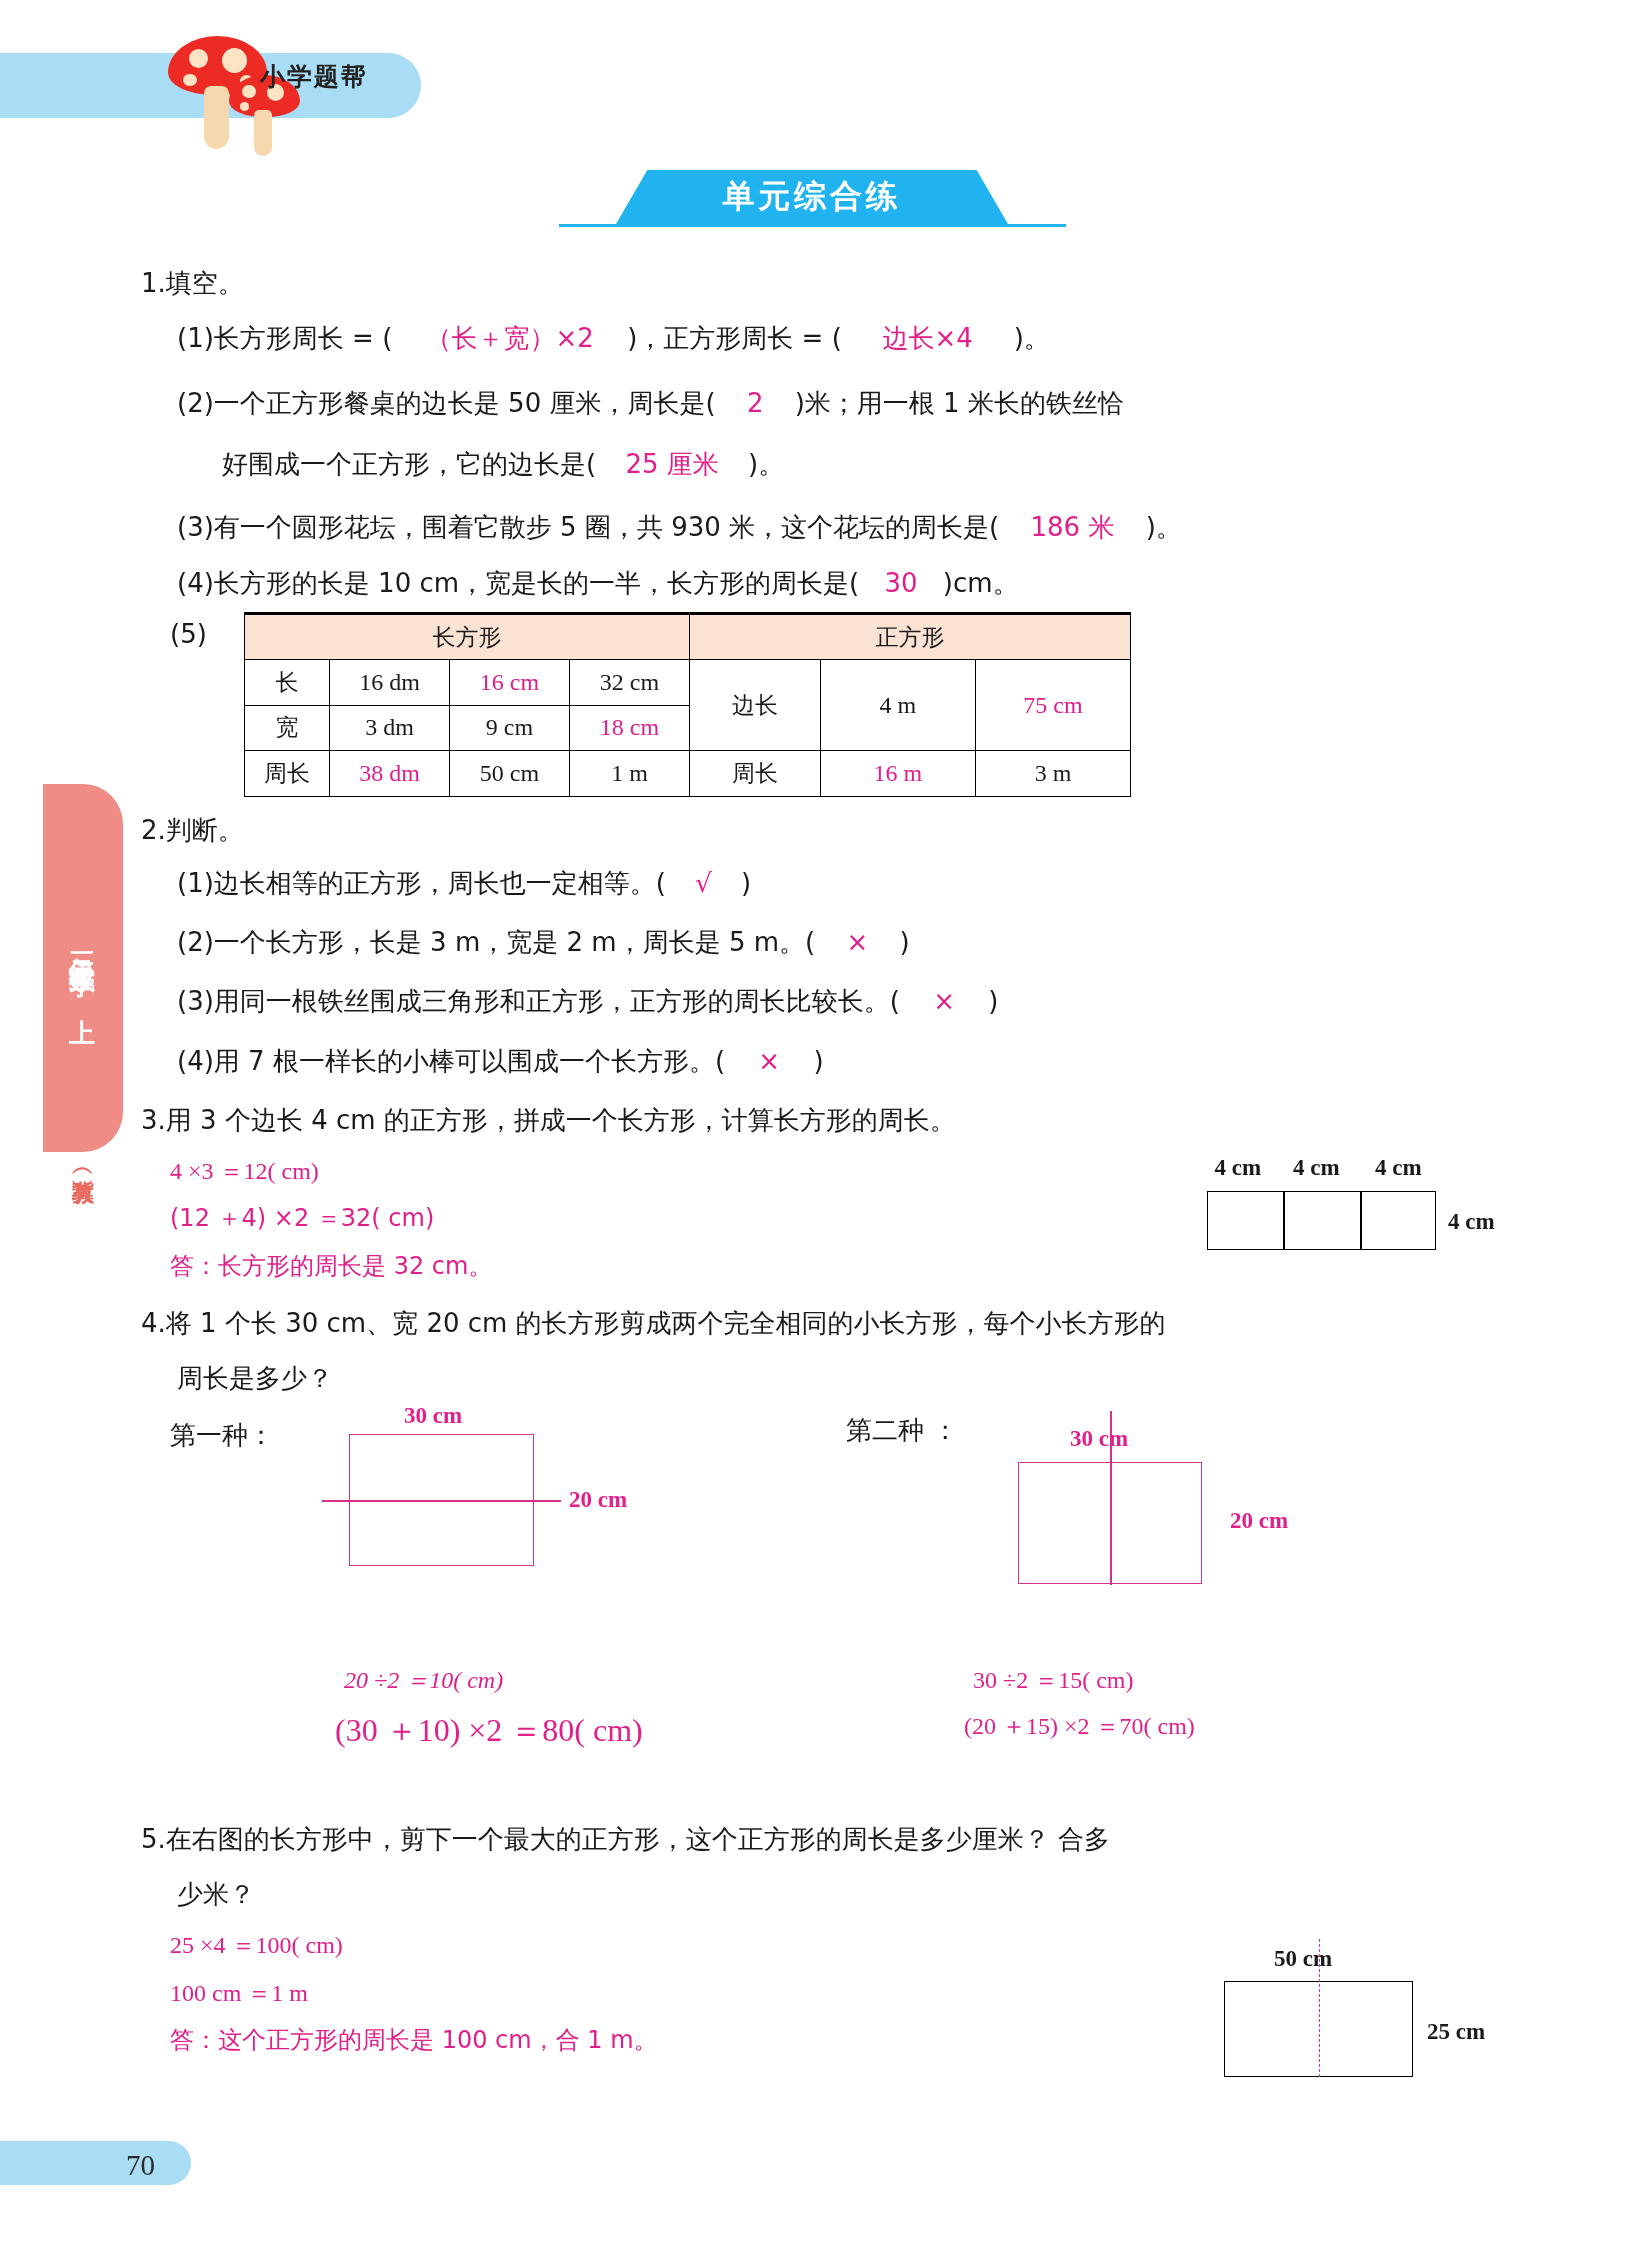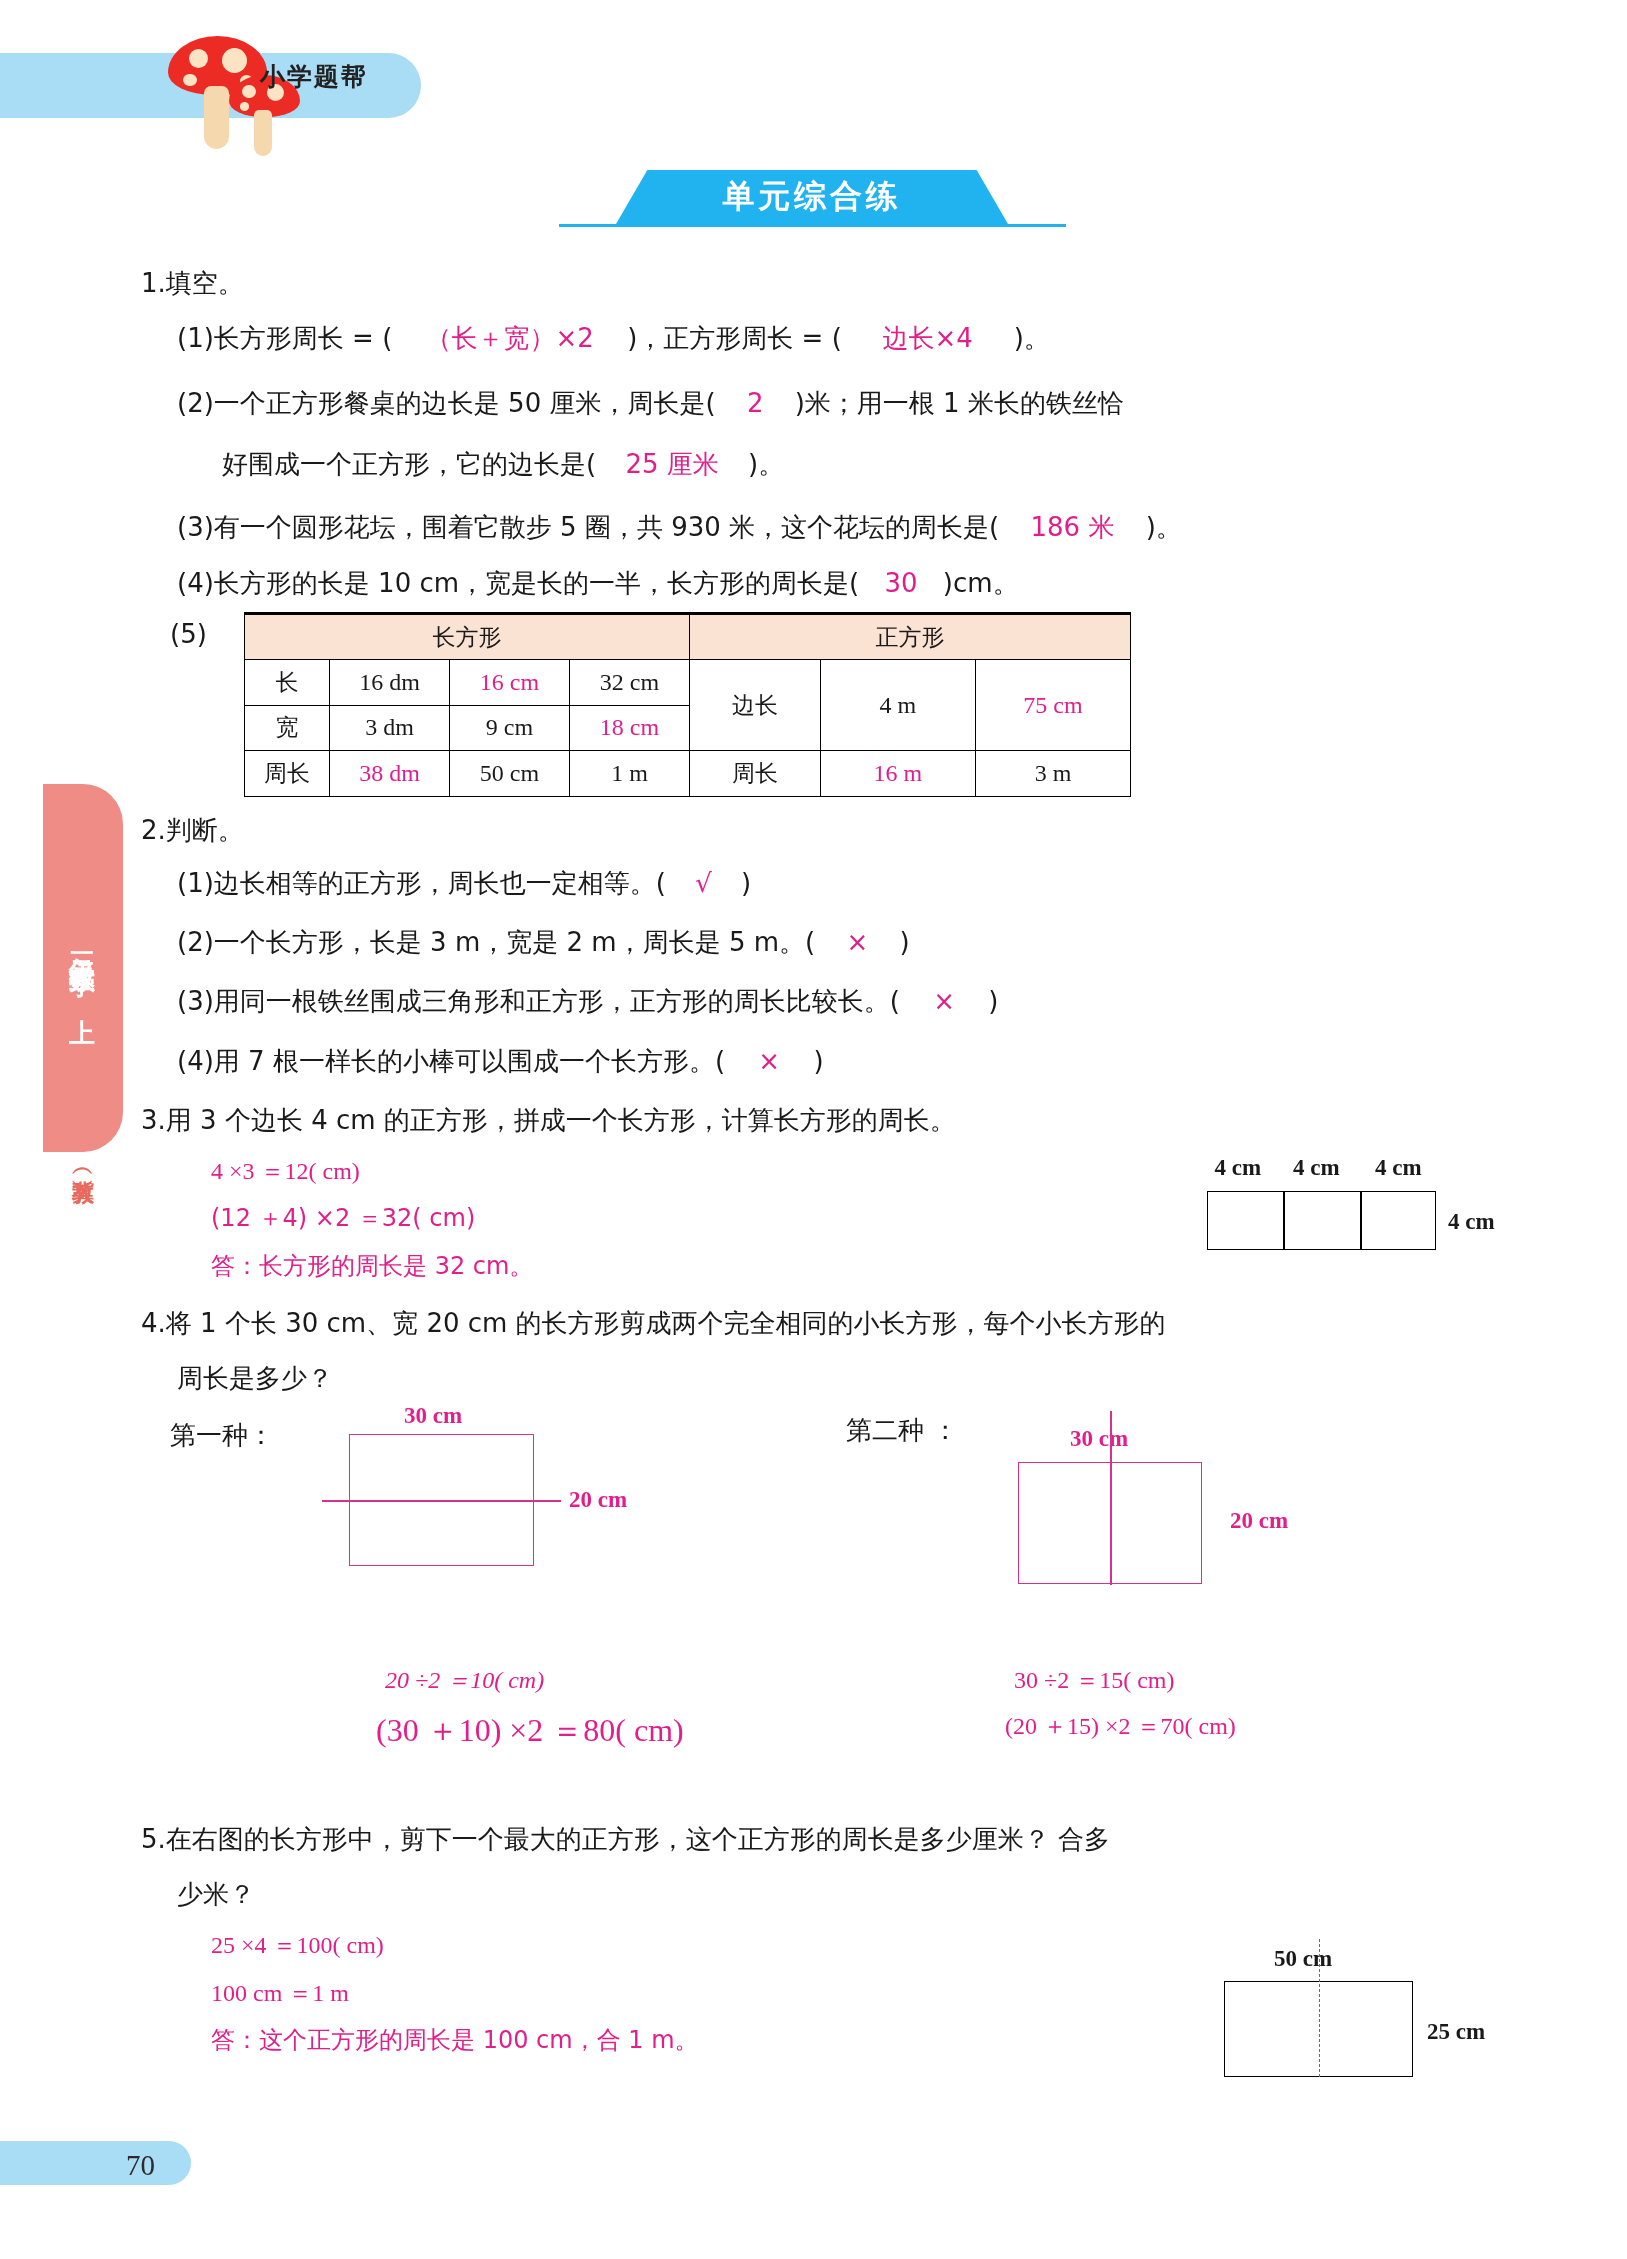--- a/index.html
+++ b/index.html
@@ -73,21 +73,21 @@
   }
   .banner-shape span{
     font-family:"DejaVu Sans", sans-serif;
     font-size:32px;font-weight:bold;color:#fff;letter-spacing:3.8px;
   }
   .banner-rule{position:absolute;left:0;top:54px;width:507px;height:2.9px;background:#21b3ef;}
 
   
   .q{position:absolute;font-size:26px;line-height:1.0;white-space:nowrap;}
   .cn{font-family:"DejaVu Sans", sans-serif;}
-  .ans{color:#e01f8b;margin-left:41px;}
+  .ans{color:#e01f8b;}
   .ans-s{color:#e01f8b;font-family:"DejaVu Sans", sans-serif;}
   .red{color:#e01f8b;}
 
   
   .tbl{position:absolute;left:244px;top:612px;border-collapse:collapse;}
   .tbl td{
     border:1.9px solid #000;
     text-align:center;
     font-size:24px;
     font-family:"Liberation Serif", serif;

